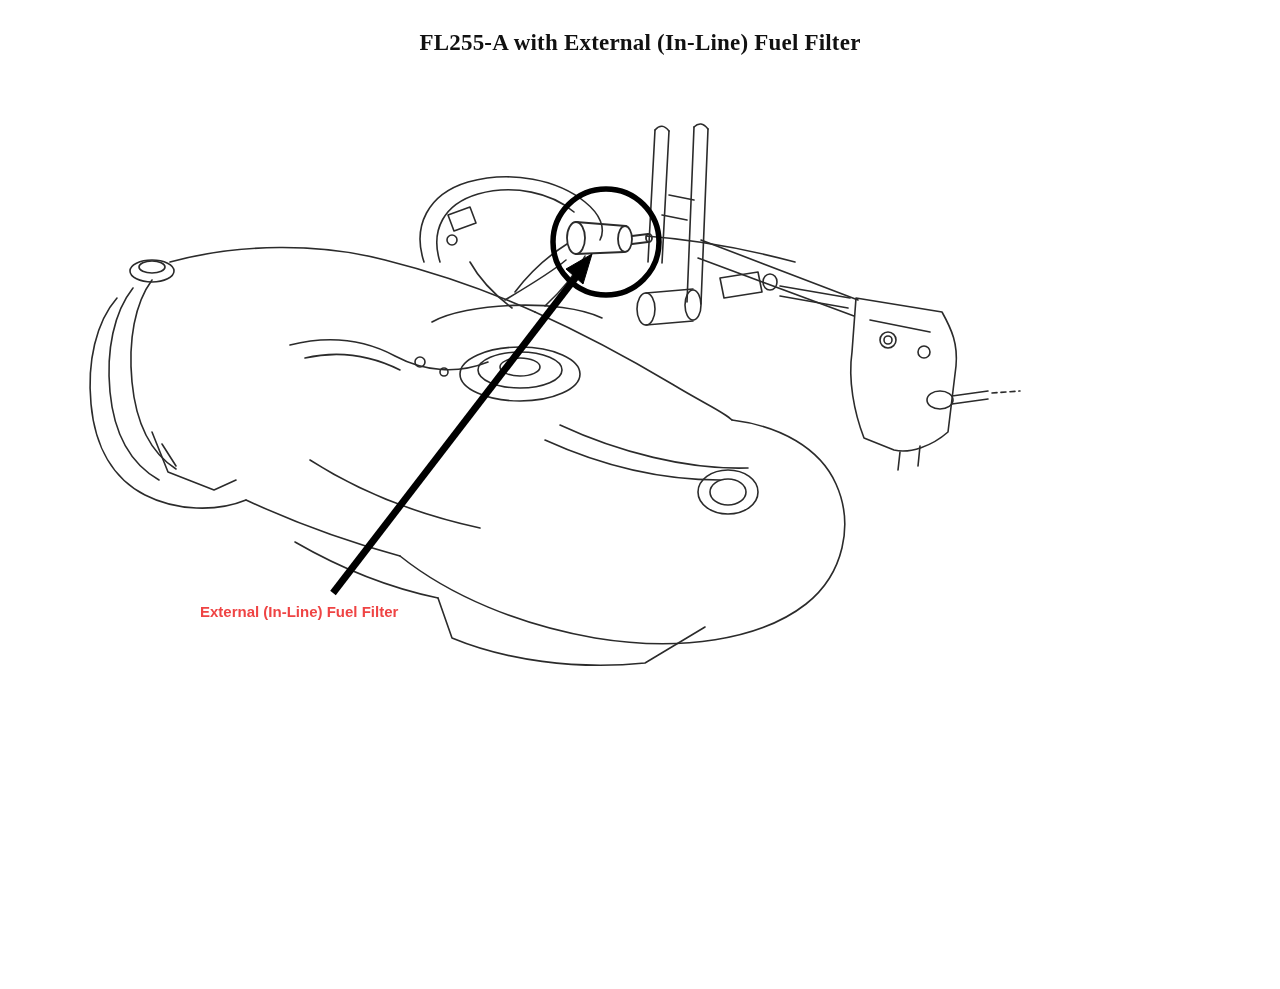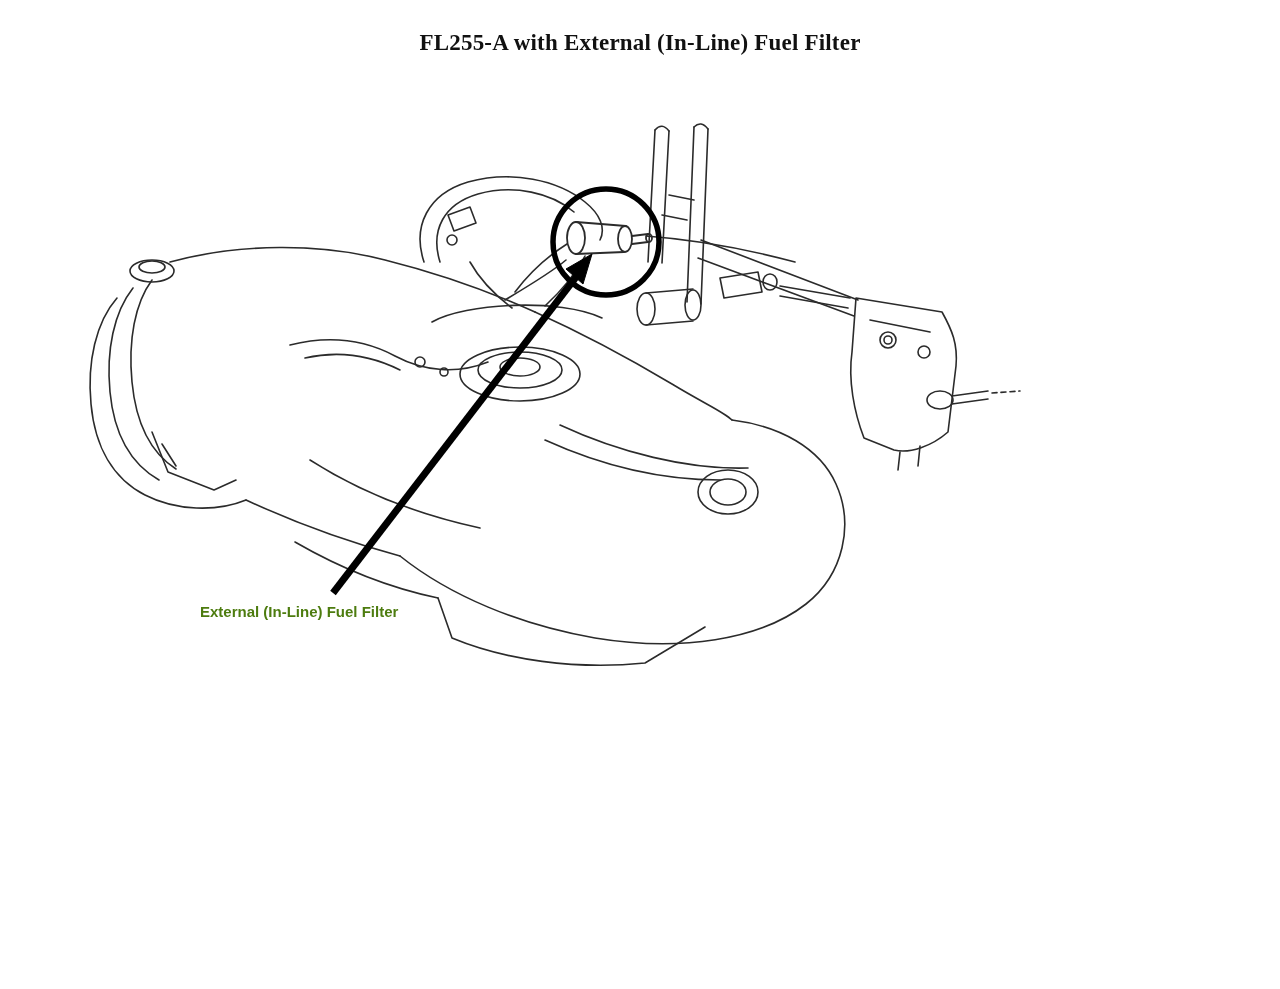--- a/index.html
+++ b/index.html
@@ -27,21 +27,21 @@
     letter-spacing: 0.2px;
     margin: 0;
     font-family: Liberation Serif, serif;
   }
   .callout-label {
     position: absolute;
     left: 200px;
     top: 603px;
     font-size: 15px;
     font-weight: 700;
-    color: #4d7c0f;
+    color: #ef4444;
     white-space: nowrap;
   }
   .art {
     position: absolute;
     left: 0;
     top: 0;
   }
 </style>
 </head>
 <body>

